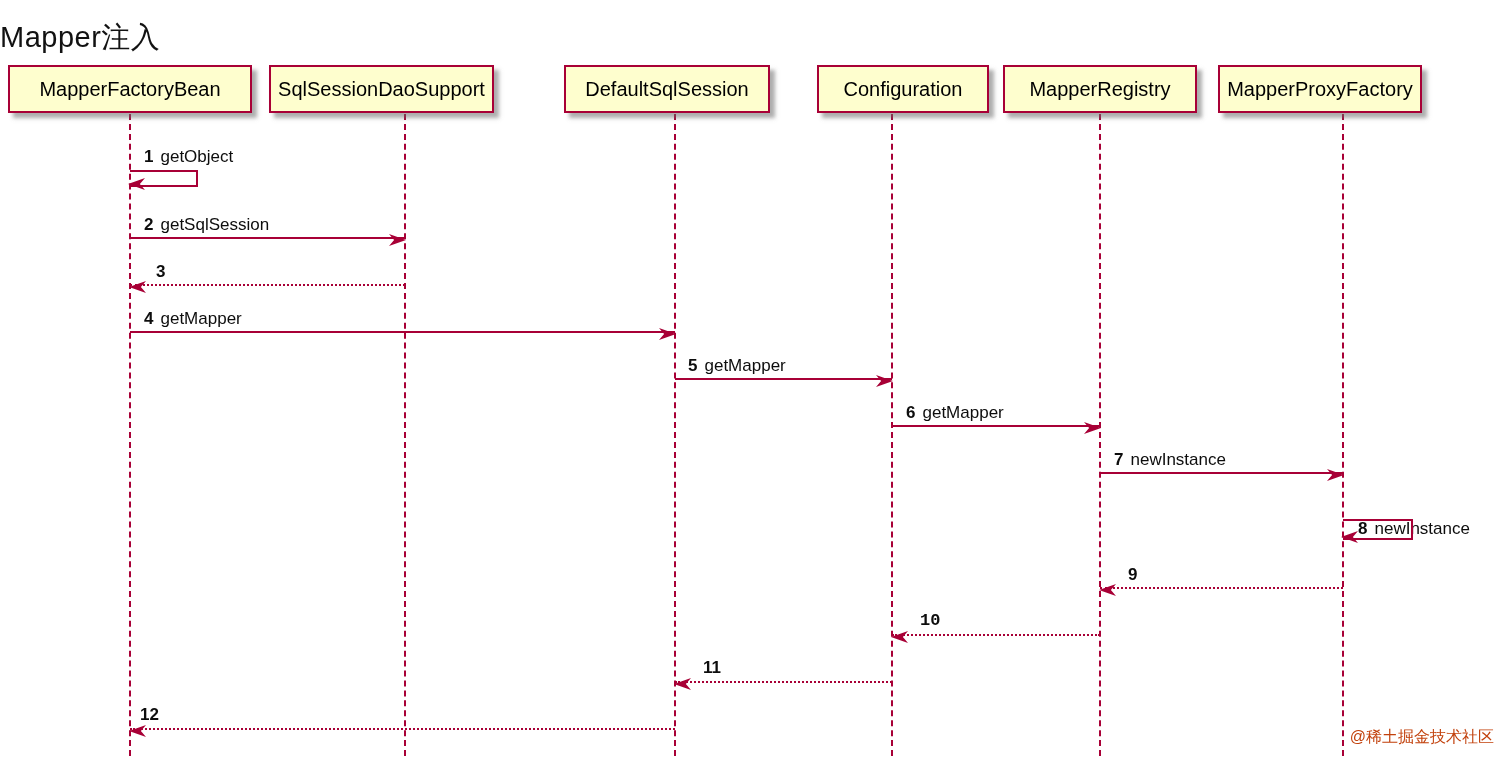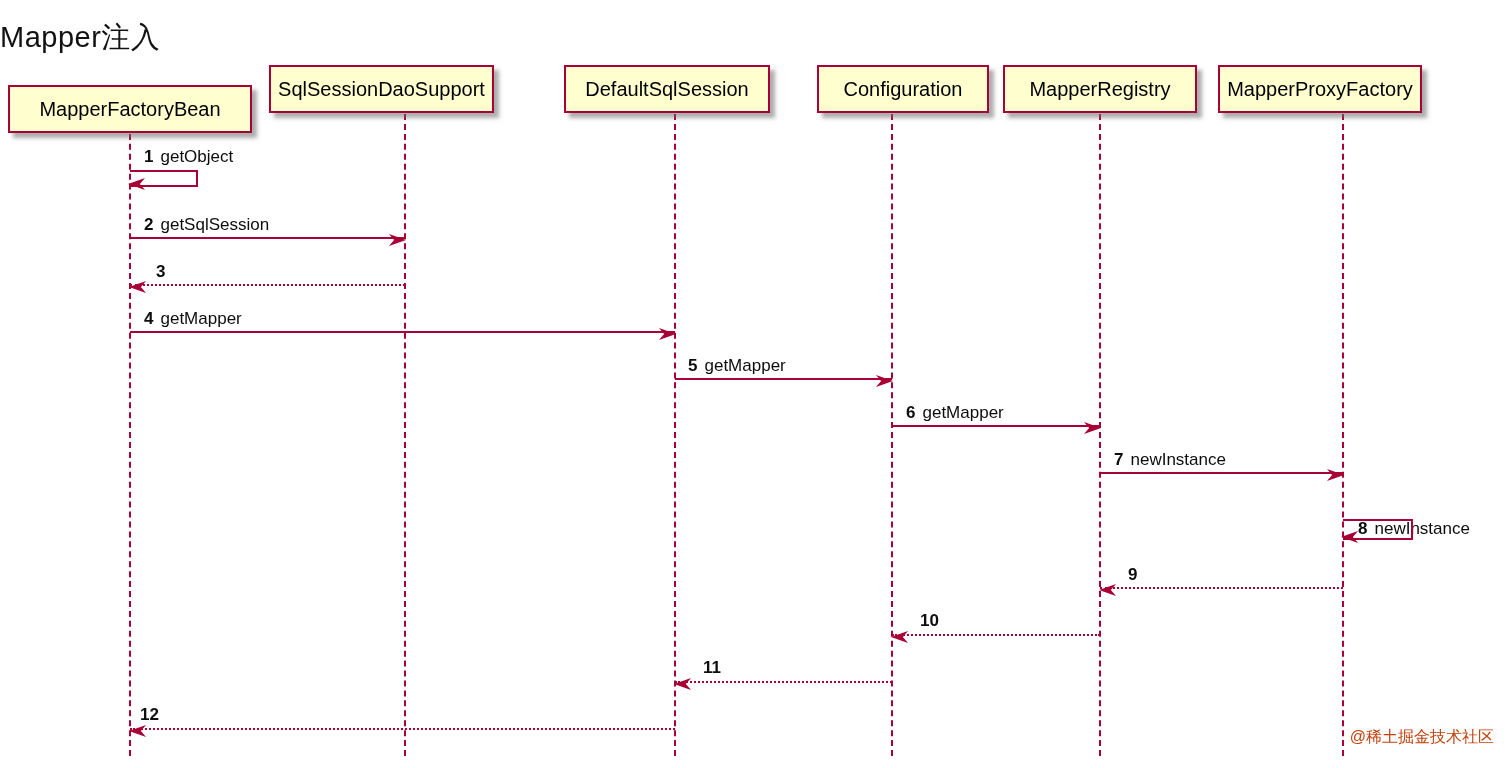--- a/index.html
+++ b/index.html
@@ -54,21 +54,21 @@
 
   <div class="title">Mapper注入</div>
 
   <div class="lifeline" style="left:129px;"></div>
   <div class="lifeline" style="left:404px;"></div>
   <div class="lifeline" style="left:674px;"></div>
   <div class="lifeline" style="left:891px;"></div>
   <div class="lifeline" style="left:1099px;"></div>
   <div class="lifeline" style="left:1342px;"></div>
 
-  <div class="participant" style="left:8px;width:244px;margin-top:20px;">
+  <div class="participant" style="left:8px;width:244px;">
       <span>MapperFactoryBean</span>
     </div>
   <div class="participant" style="left:269px;width:225px;">
       <span>SqlSessionDaoSupport</span>
     </div>
   <div class="participant" style="left:564px;width:206px;">
       <span>DefaultSqlSession</span>
     </div>
   <div class="participant" style="left:817px;width:172px;">
       <span>Configuration</span>
@@ -118,21 +118,21 @@
   <div class="msg-label" style="left:1358px;top:518px;"><b>8</b><span>newInstance</span></div>
   <div class="selfloop" style="left:1343px;top:519px;width:70px;height:21px;">
       <span class="head"></span>
     </div>
 
   <div class="msg-label" style="left:1128px;top:564px;"><b>9</b><span></span></div>
   <div class="line dotted" style="left:1100px;top:587px;width:243px;">
       <span class="head left"></span>
     </div>
 
-  <div class="msg-label" style="left:920px;top:610px;"><b>10</b><span></span></div>
+  <div class="msg-label" style="left:920px;top:610px;font-family:Liberation Mono, monospace;"><b>10</b><span></span></div>
   <div class="line dotted" style="left:892px;top:634px;width:208px;">
       <span class="head left"></span>
     </div>
 
   <div class="msg-label" style="left:703px;top:657px;"><b>11</b><span></span></div>
   <div class="line dotted" style="left:675px;top:681px;width:217px;">
       <span class="head left"></span>
     </div>
 
   <div class="msg-label" style="left:140px;top:704px;"><b>12</b><span></span></div>

